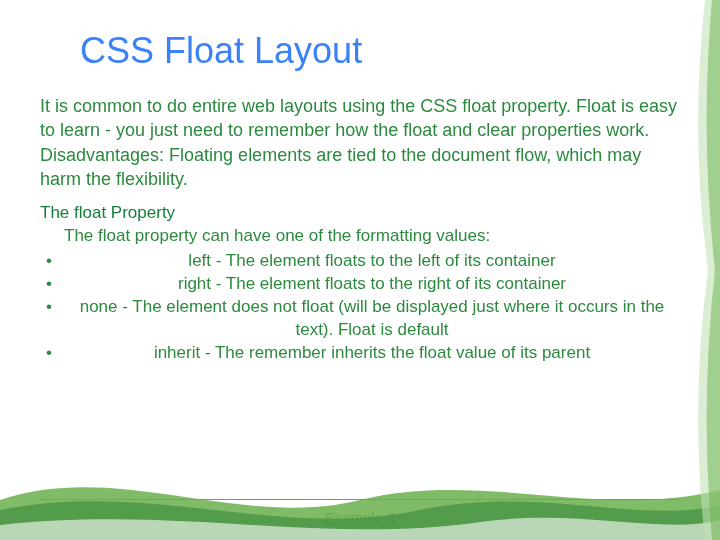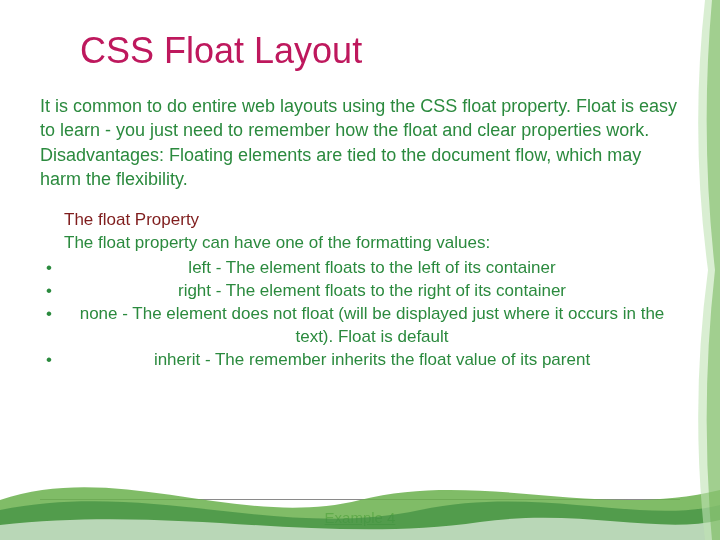--- a/index.html
+++ b/index.html
@@ -13,35 +13,34 @@
   }
   .slide {
     width: 100%;
     height: 100%;
     position: relative;
     padding: 30px 40px 0 40px;
   }
   .title {
     font-size: 36px;
     font-weight: 400;
-    color: #be185d;
+    color: #3b82f6;
     margin-left: 40px;
     margin-bottom: 22px;
   }
   .intro {
     font-size: 18px;
     color: #2b8a3e;
     line-height: 1.35;
-    margin-bottom: 18px;
+    margin-bottom: 11px;
   }
   .section-title {
     font-size: 17px;
-    color: #7f1d1d;
+    color: #15803d;
     line-height: 1.35;
-    margin-left: 24px;
   }
   .section-desc {
     font-size: 17px;
     color: #2b8a3e;
     line-height: 1.35;
   }
   .section-desc .indent {
     display: block;
     text-indent: 24px;
   }

